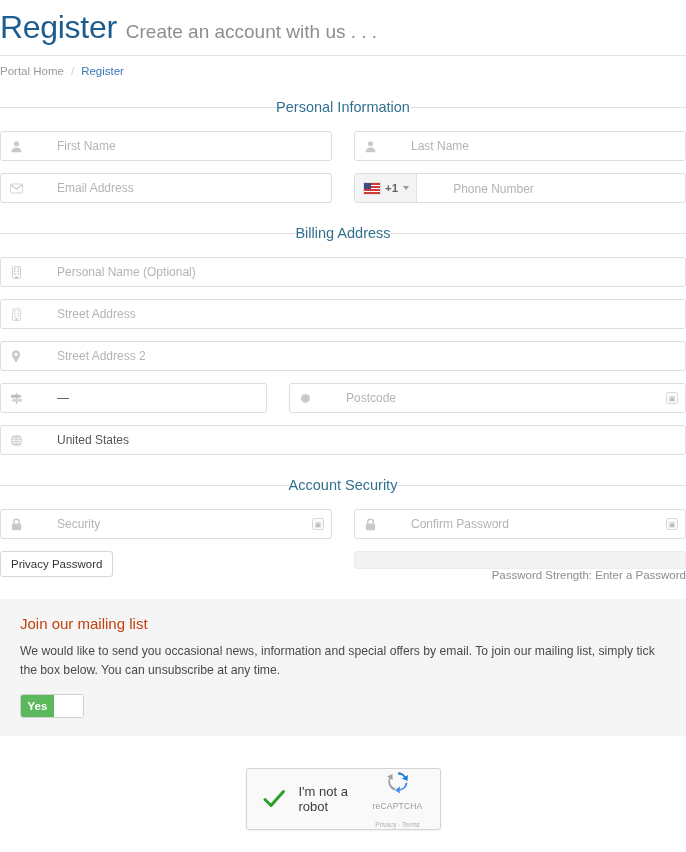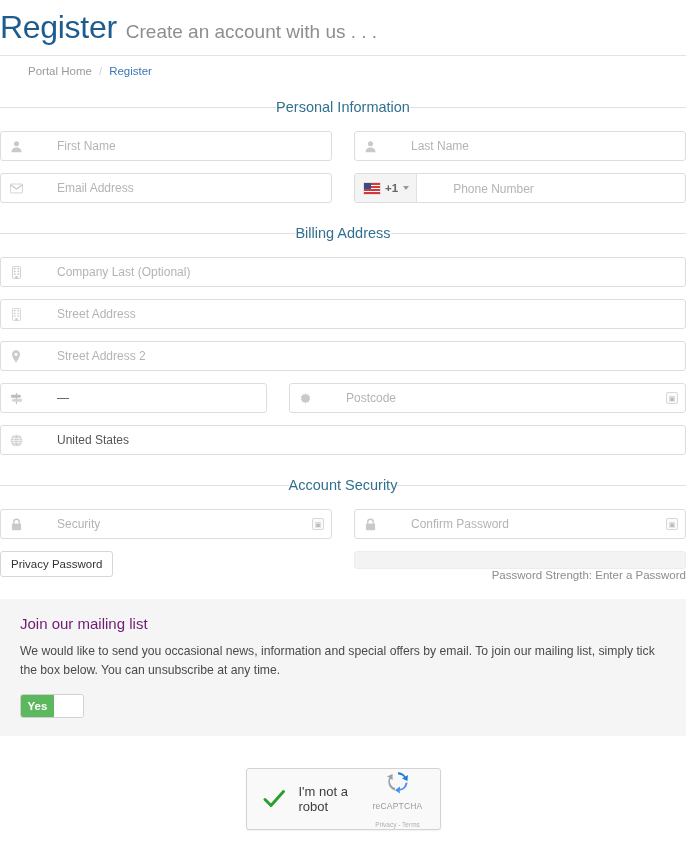--- a/index.html
+++ b/index.html
@@ -33,21 +33,21 @@
   }
   .breadcrumb {
     margin-top: 10px;
     border-top: 1px solid #e3e3e3;
     padding: 9px 0 0 0;
     font-size: 11.5px;
     display: flex;
     align-items: center;
     gap: 7px;
   }
-  .bc-home { color: #9a9a9a; padding-left: 28px; }
+  .bc-home { color: #9a9a9a; }
   .bc-sep { color: #cfcfcf; }
   .bc-current { color: #3a76b8; }
 
   
   .legend {
     display: flex;
     align-items: center;
     margin: 22px 0 16px 0;
   }
   .legend .rule { flex: 1; height: 1px; background: #e0e0e0; }
@@ -174,21 +174,21 @@
   
   .mailing {
     margin-top: 18px;
     background: #f5f5f5;
     padding: 16px 20px 18px 20px;
   }
   .mailing h3 {
     margin: 0 0 10px 0;
     font-size: 15px;
     font-weight: 400;
-    color: #701a75;
+    color: #c2410c;
   }
   .mailing p {
     margin: 0 0 14px 0;
     font-size: 12.2px;
     line-height: 1.55;
     color: #4a4a4a;
     max-width: 640px;
   }
   .toggle {
     width: 64px; height: 24px;
@@ -332,21 +332,21 @@
                 <rect x="2" y="2" width="2" height="1.6"></rect>
                 <rect x="6" y="2" width="2" height="1.6"></rect>
                 <rect x="2" y="5" width="2" height="1.6"></rect>
                 <rect x="6" y="5" width="2" height="1.6"></rect>
                 <rect x="2" y="8" width="2" height="1.6"></rect>
                 <rect x="6" y="8" width="2" height="1.6"></rect>
                 <rect x="3.6" y="11" width="2.8" height="3"></rect>
               </g>
             </svg>
         </span>
-        <span class="ph">Company Last (Optional)</span>
+        <span class="ph">Personal Name (Optional)</span>
       </div>
     </div>
   </div>
 
   <div class="row">
     <div class="col">
       <div class="field">
         <span class="ic">
           <svg width="9" height="13" viewBox="0 0 10 14">
               <rect x="0.5" y="0.5" width="9" height="13" rx="0.8" fill="#ffffff" stroke="#d2d2d2"></rect>

